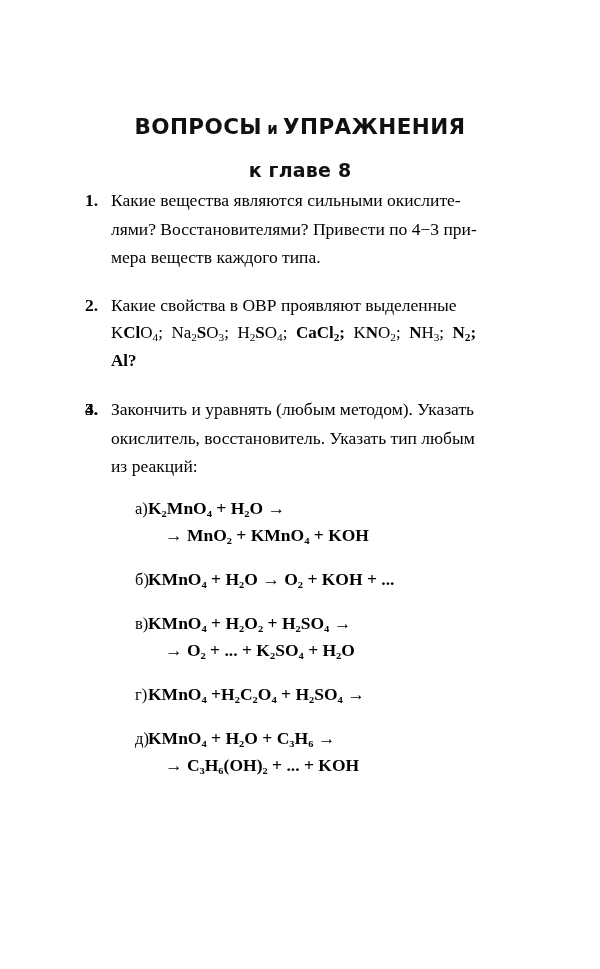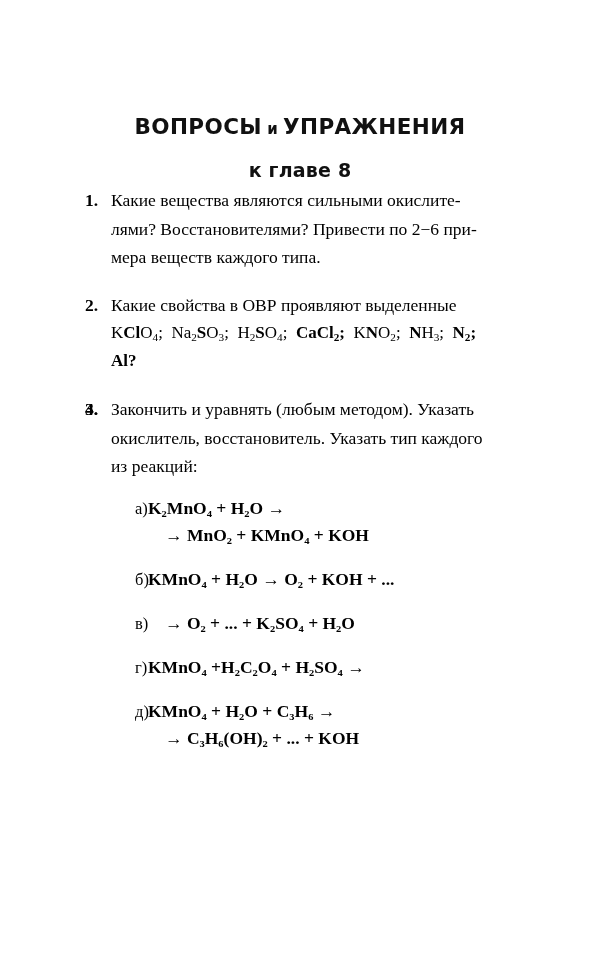--- a/index.html
+++ b/index.html
@@ -142,21 +142,21 @@
     <div class="heading-line1"><span>ВОПРОСЫ</span><span class="conj"> <span>и</span> </span><span>УПРАЖНЕНИЯ</span></div>
     <div class="heading-line2">к главе 8</div>
   </div>
 
   <div class="qlist">
 
     <div class="q" id="q1">
       <span class="q-num">1.</span>
       <div class="q-body">
         <div class="q-line">Какие вещества являются сильными окислите-</div>
-        <div class="q-line">лями? Восстановителями? Привести по 2−6 при-</div>
+        <div class="q-line">лями? Восстановителями? Привести по 4−3 при-</div>
         <div class="q-line">мера веществ каждого типа.</div>
       </div>
     </div>
 
     <div class="q" id="q2">
       <span class="q-num">2.</span>
       <div class="q-body">
         <div class="q-line">Какие свойства в ОВР проявляют выделенные</div>
         <div class="formula-line" id="formulas-1"><span class="f"><span>K</span><span class="bold-atom">Cl</span><span>O</span><sub>4</sub><span>;</span></span>&nbsp; <span class="f"><span>Na</span><sub>2</sub><span class="bold-atom">S</span><span>O</span><sub>3</sub><span>;</span></span>&nbsp; <span class="f"><span>H</span><sub>2</sub><span class="bold-atom">S</span><span>O</span><sub>4</sub><span>;</span></span>&nbsp; <span class="f"><span class="bold-atom">CaCl</span><sub class="bold-atom">2</sub><span class="bold-atom">;</span></span>&nbsp; <span class="f"><span>K</span><span class="bold-atom">N</span><span>O</span><sub>2</sub><span>;</span></span>&nbsp; <span class="f"><span class="bold-atom">N</span><span>H</span><sub>3</sub><span>;</span></span>&nbsp; <span class="f"><span class="bold-atom">N</span><sub class="bold-atom">2</sub><span class="bold-atom">;</span></span></div>
         <div class="formula-line" id="formulas-2"><span class="f"><span class="bold-atom">Al</span><span class="bold-atom">?</span></span></div>
@@ -164,37 +164,38 @@
     </div>
 
     <div class="q" id="q3">
       <span class="q-num">3.</span>
     </div>
 
     <div class="q" id="q4">
       <span class="q-num">4.</span>
       <div class="q-body">
         <div class="q-line">Закончить и уравнять (любым методом). Указать</div>
-        <div class="q-line">окислитель, восстановитель. Указать тип каждого</div>
+        <div class="q-line">окислитель, восстановитель. Указать тип любым</div>
         <div class="q-line">из реакций:</div>
       </div>
     </div>
 
     <div class="equations" id="equations">
         <div class="eq">
           <span class="eq-label">а)</span>
           <div class="eq-line">K₂MnO₄ + H₂O →</div>
           <div class="eq-line-cont">→  MnO₂ + KMnO₄ + KOH</div>
         </div>
         <div class="eq">
           <span class="eq-label">б)</span>
           <div class="eq-line">KMnO₄ + H₂O →  O₂ + KOH + ...</div>
         </div>
         <div class="eq">
           <span class="eq-label">в)</span>
+          <div class="eq-line">KMnO₄ + H₂O₂ + H₂SO₄ →</div>
           <div class="eq-line-cont">→  O₂ + ... + K₂SO₄ + H₂O</div>
         </div>
         <div class="eq">
           <span class="eq-label">г)</span>
           <div class="eq-line">KMnO₄ +H₂C₂O₄ + H₂SO₄ →</div>
         </div>
         <div class="eq">
           <span class="eq-label">д)</span>
           <div class="eq-line">KMnO₄ + H₂O + C₃H₆ →</div>
           <div class="eq-line-cont">→  C₃H₆(OH)₂ + ... + KOH</div>

